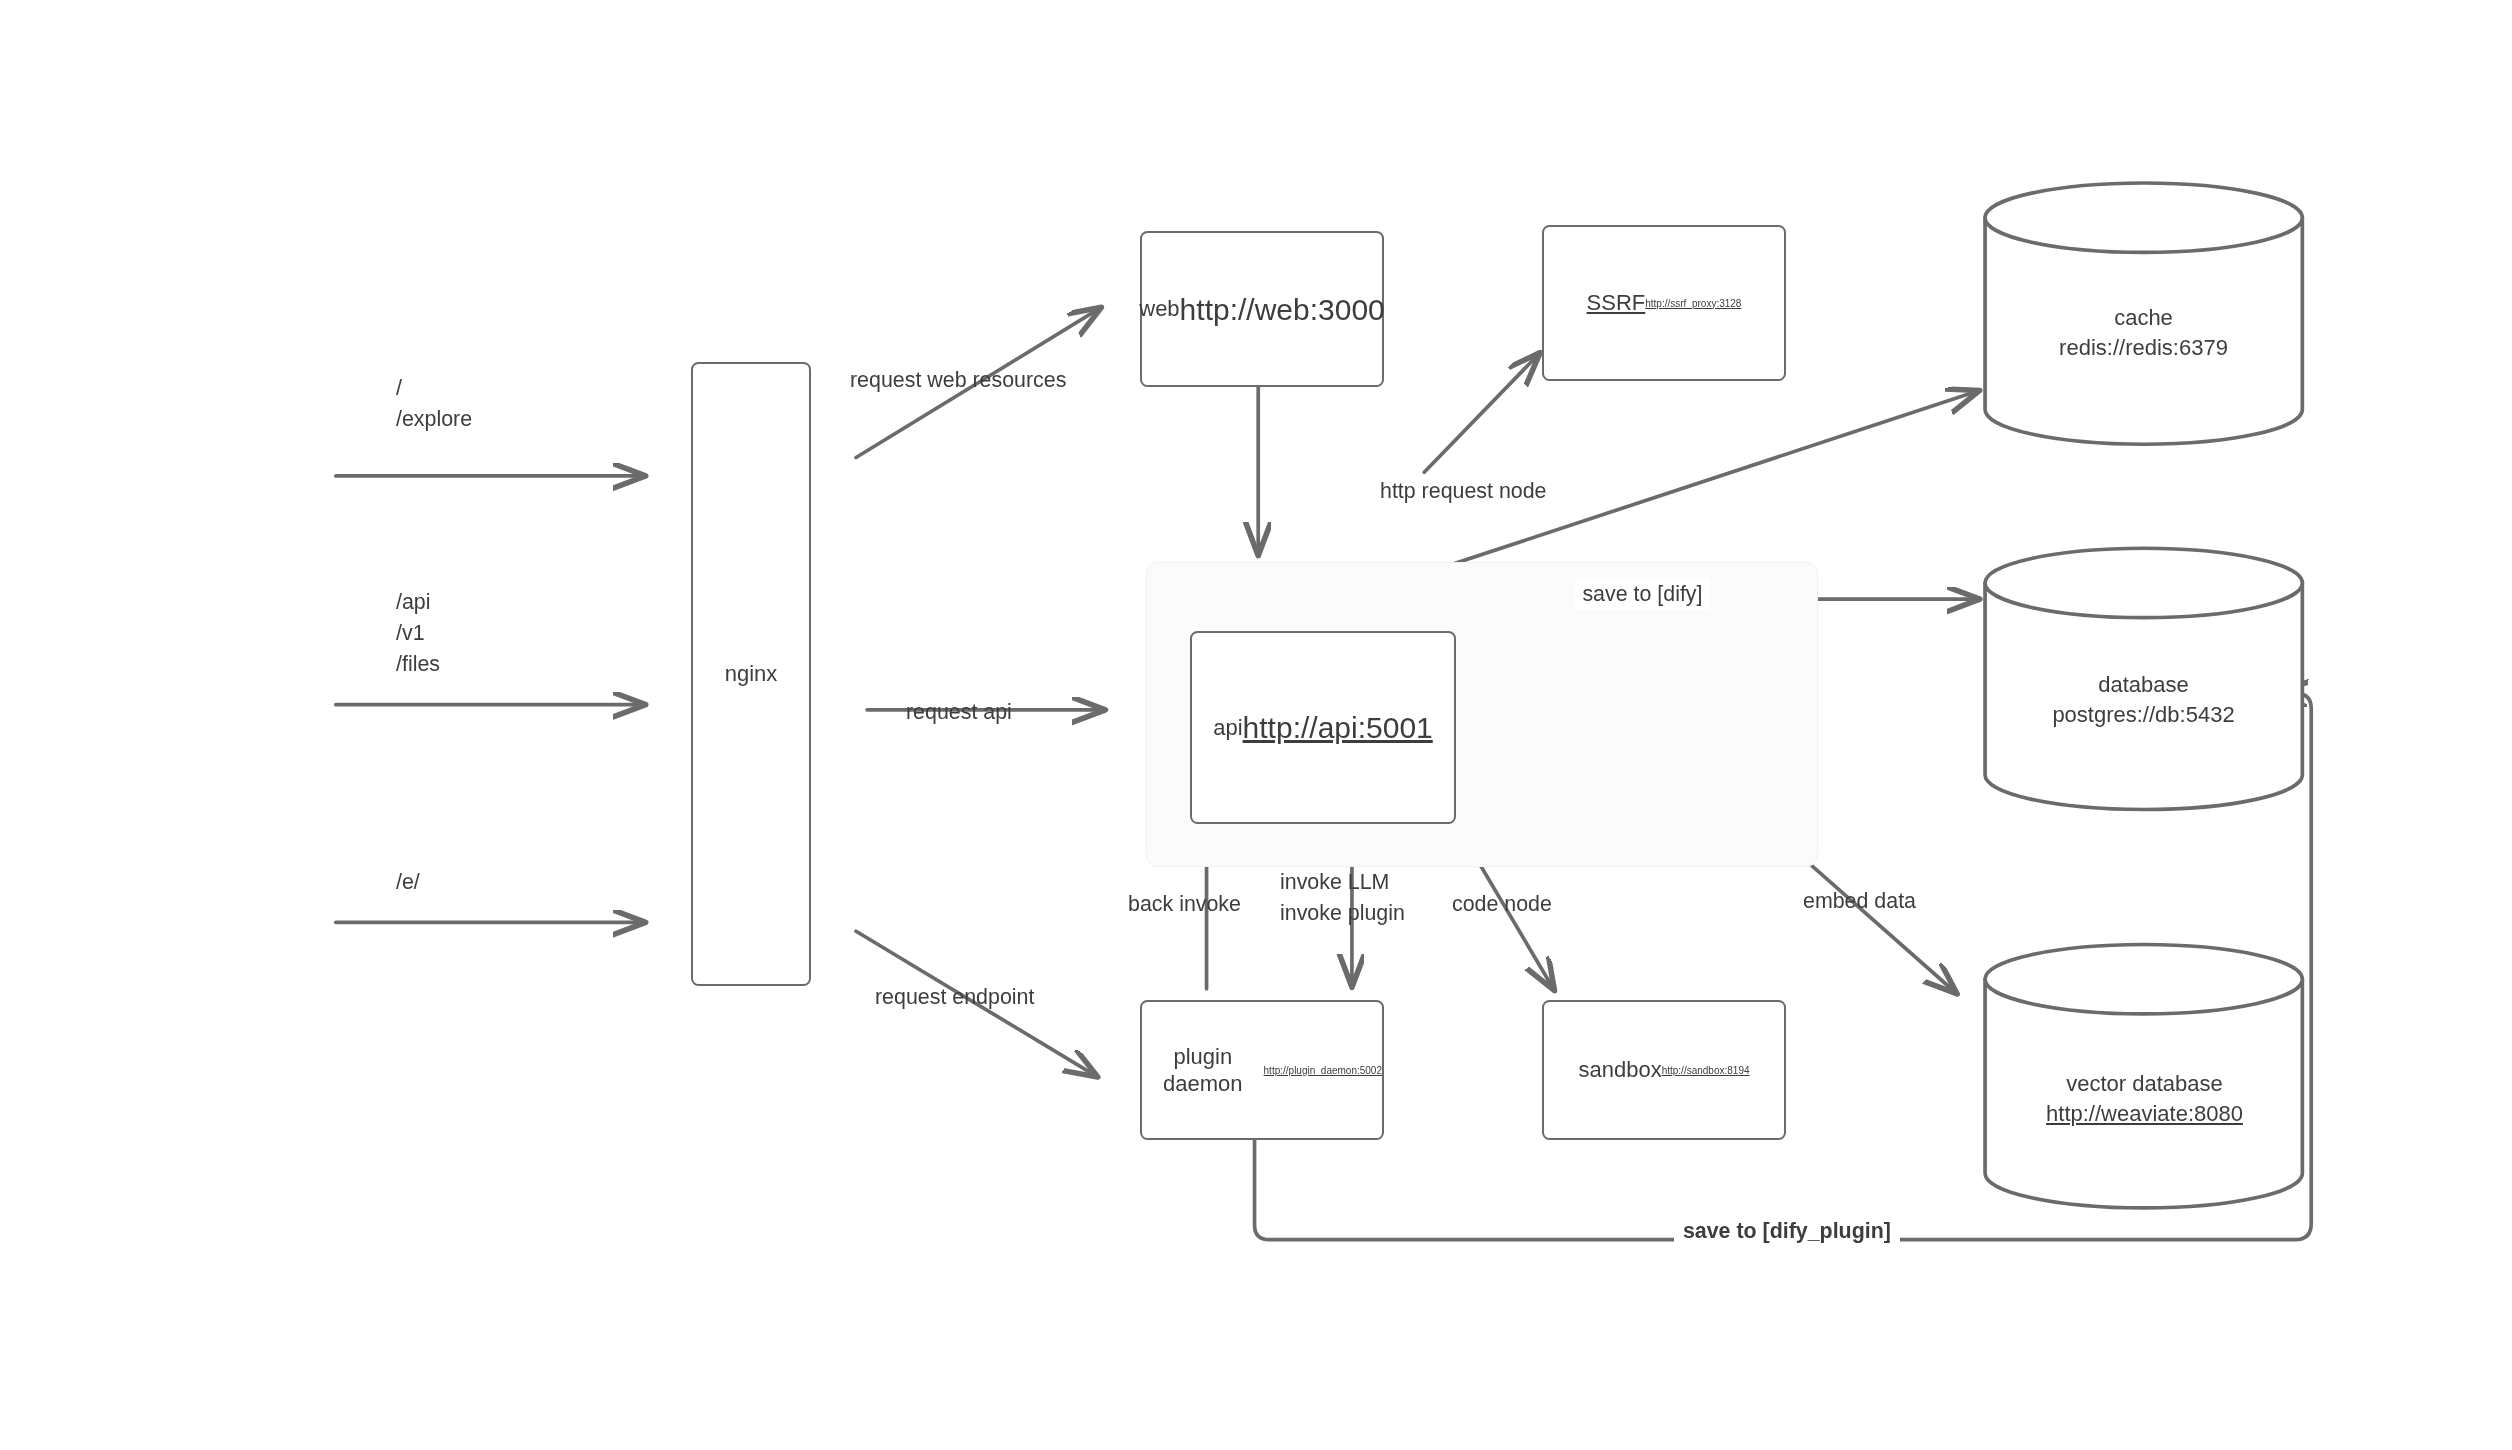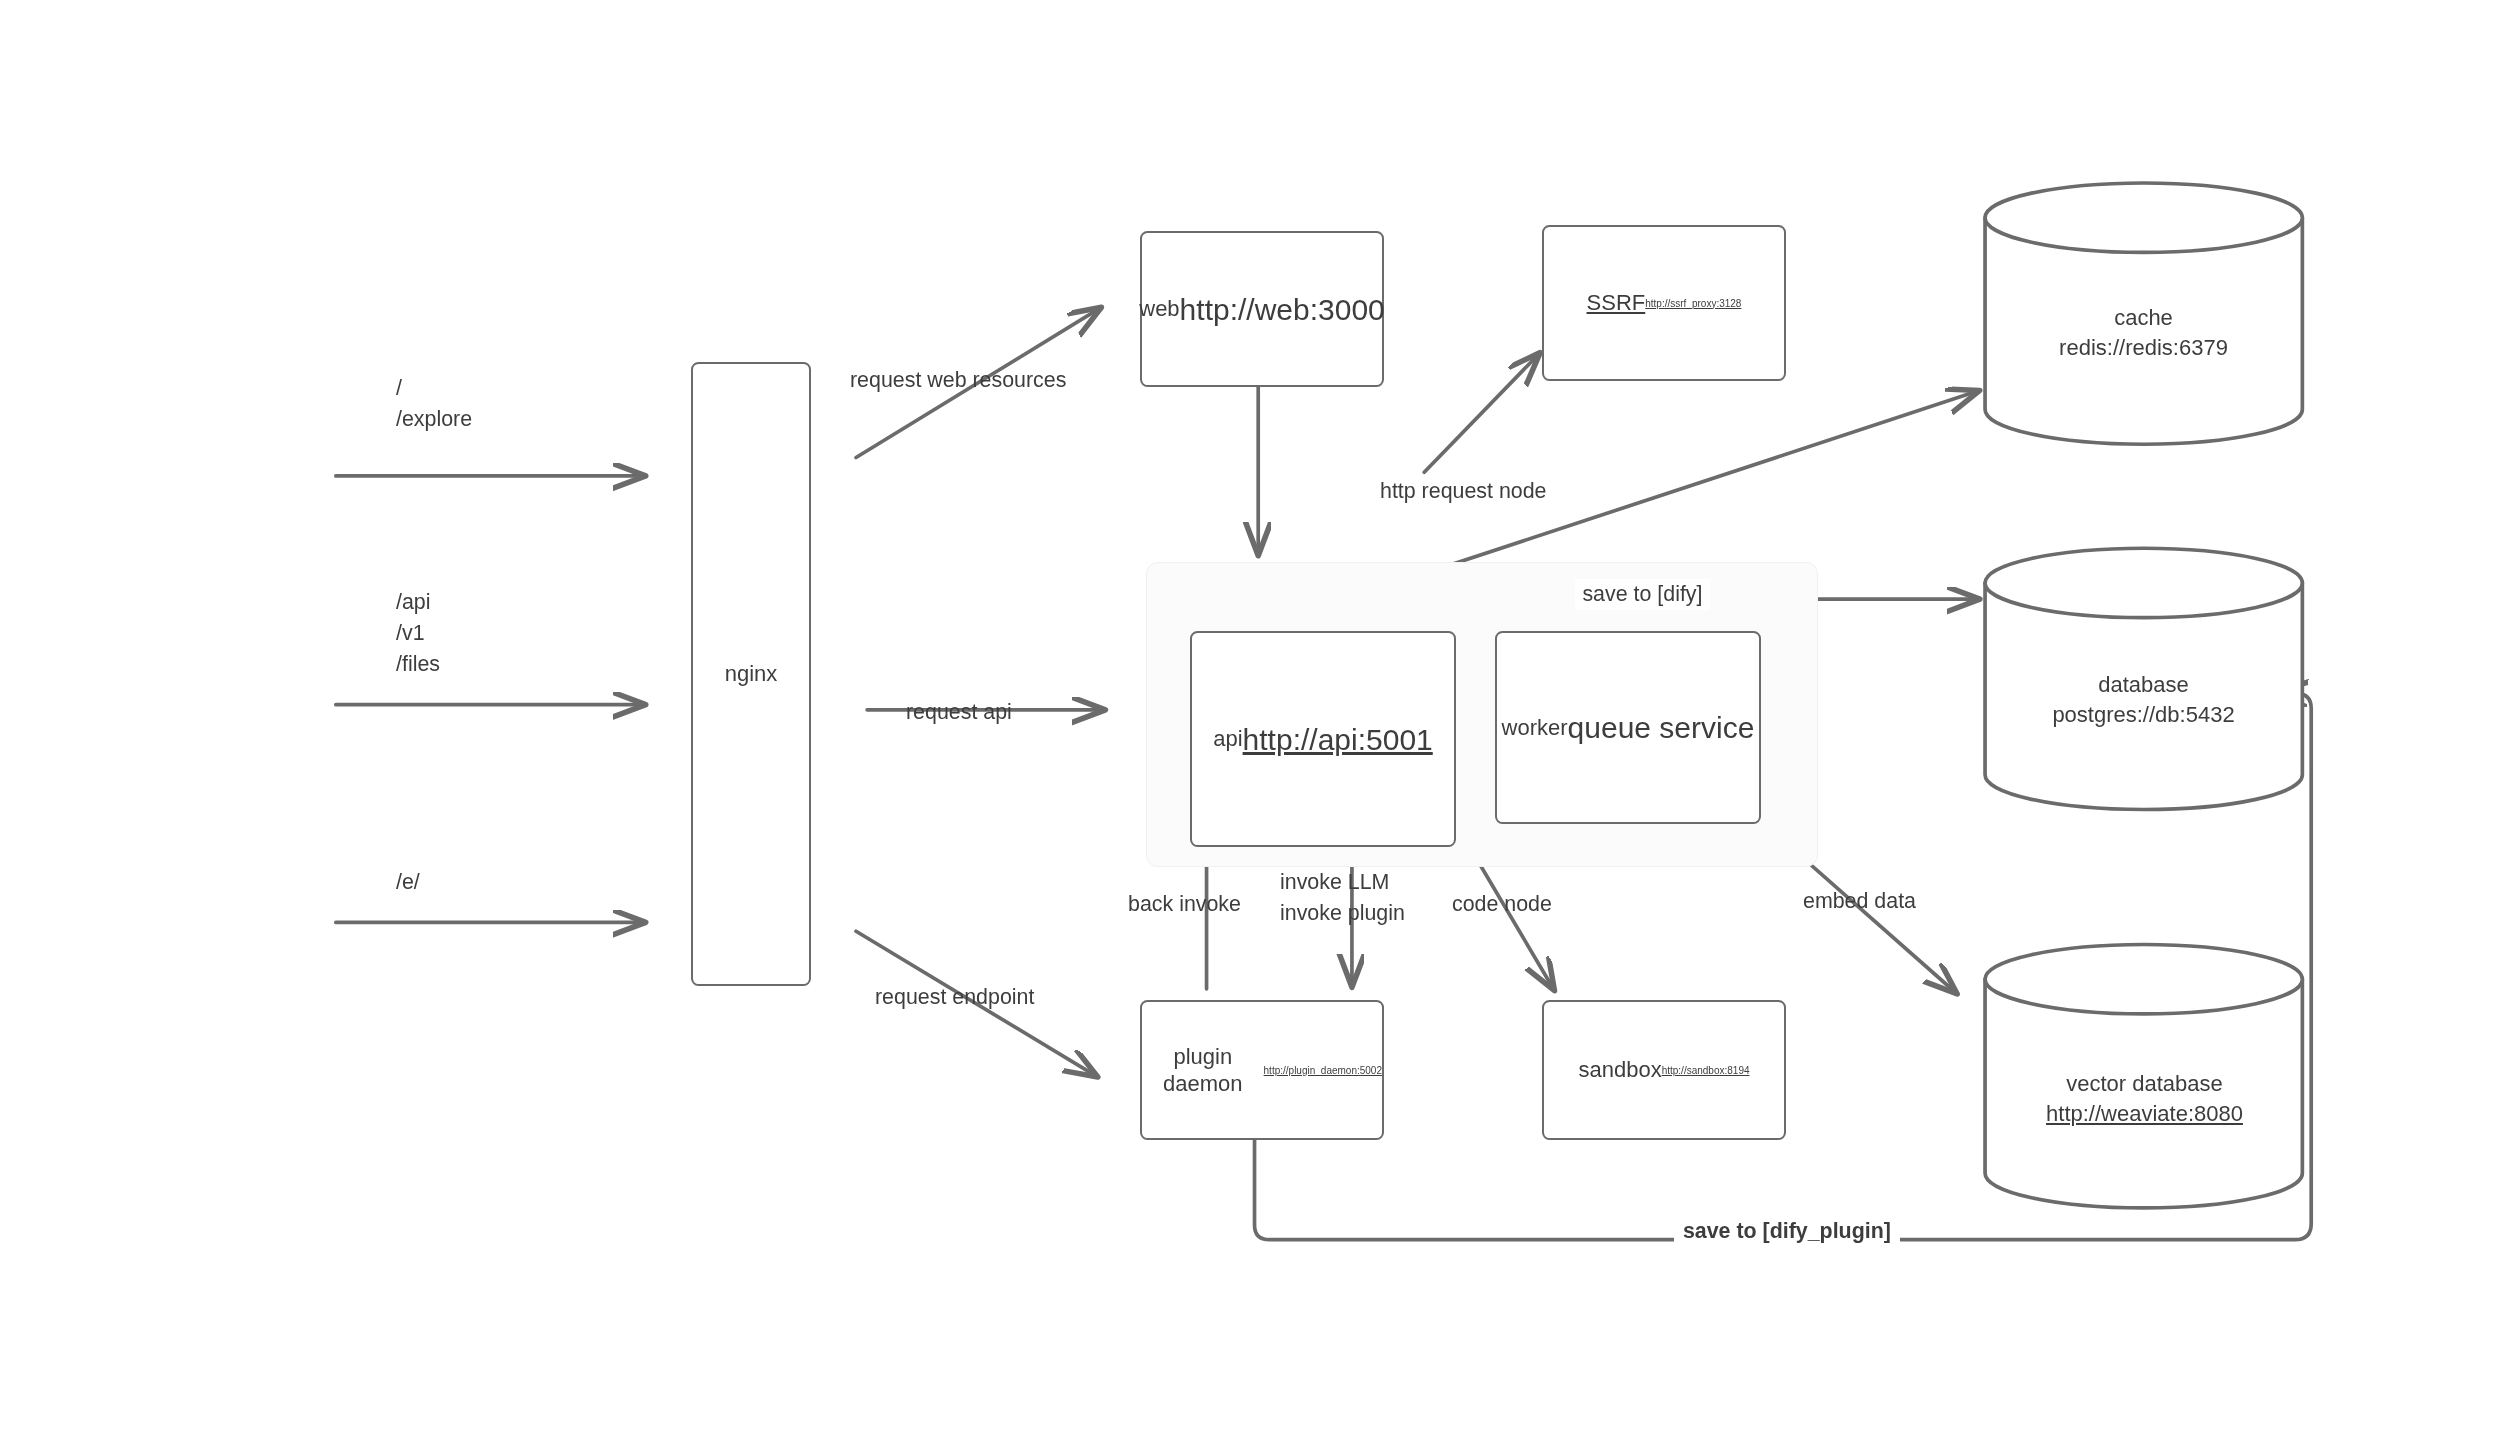--- a/index.html
+++ b/index.html
@@ -131,29 +131,25 @@
   <div class="node" style="left:1140px; top:231px; width:244px; height:156px;">
     <div class="title">web</div>
     <div class="sub">http://web:3000</div>
   </div>
 
   <div class="node" style="left:1542px; top:225px; width:244px; height:156px;text-decoration:underline;">
     <div class="title">SSRF</div>
     <div class="sub-small">http://ssrf_proxy:3128</div>
   </div>
 
-  <div class="node" style="left:1190px; top:631px; width:266px; height:216px;">
+  <div class="node" style="left:1190px; top:631px; width:266px; height:193px;">
     <div class="title">api</div>
     <div class="sub underline">http://api:5001</div>
   </div>
 
-  <div class="node" style="left:1495px; top:631px; width:266px; height:193px;">
-    <div class="title">worker</div>
-    <div class="sub">queue service</div>
-  </div>
 
   <div class="node" style="left:1140px; top:1000px; width:244px; height:140px;">
     <div class="title">plugin daemon</div>
     <div class="sub-small underline">http://plugin_daemon:5002</div>
   </div>
 
   <div class="node" style="left:1542px; top:1000px; width:244px; height:140px;">
     <div class="title">sandbox</div>
     <div class="sub-small underline">http://sandbox:8194</div>
   </div>

